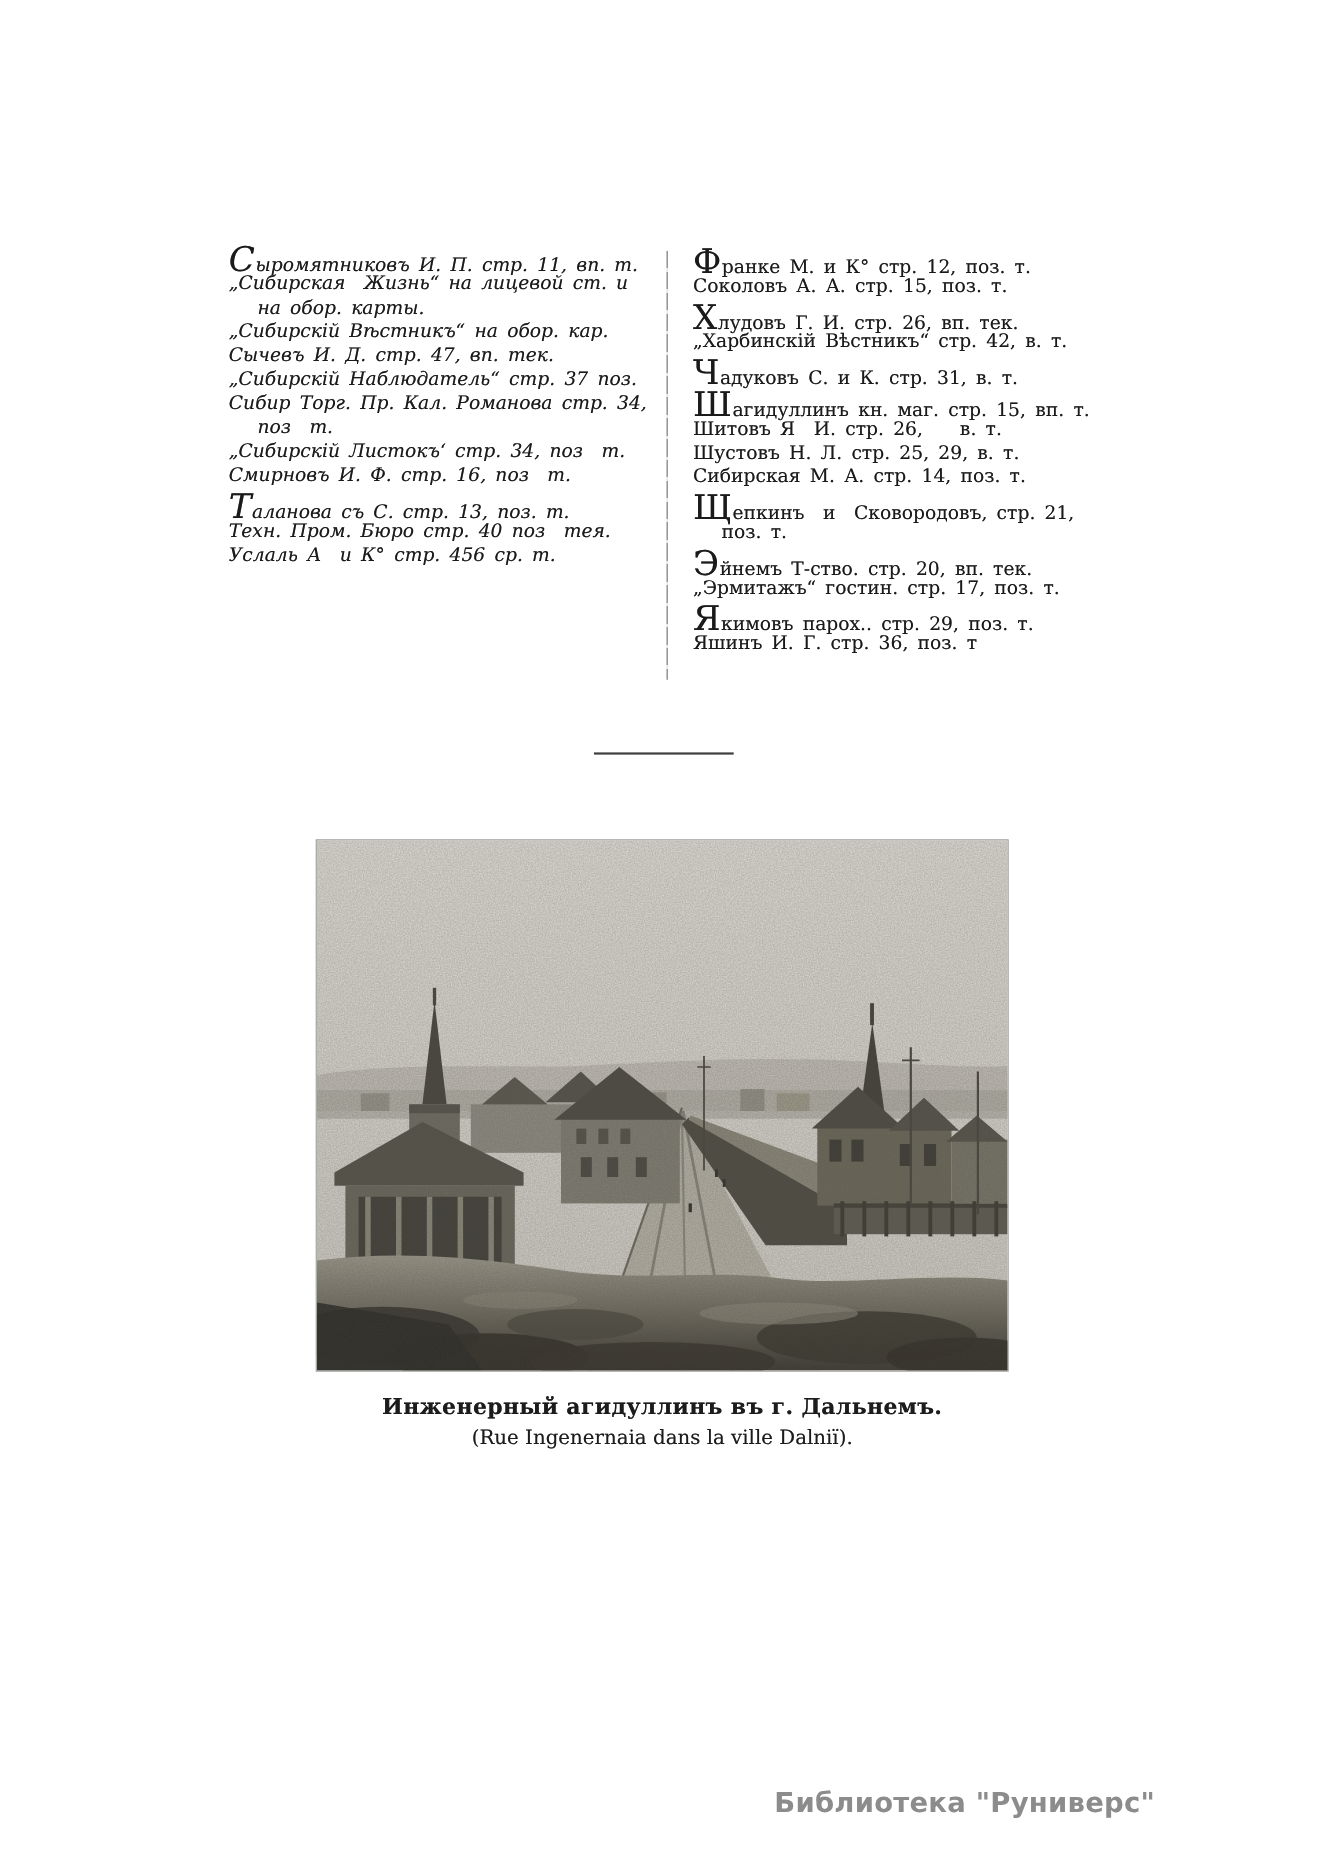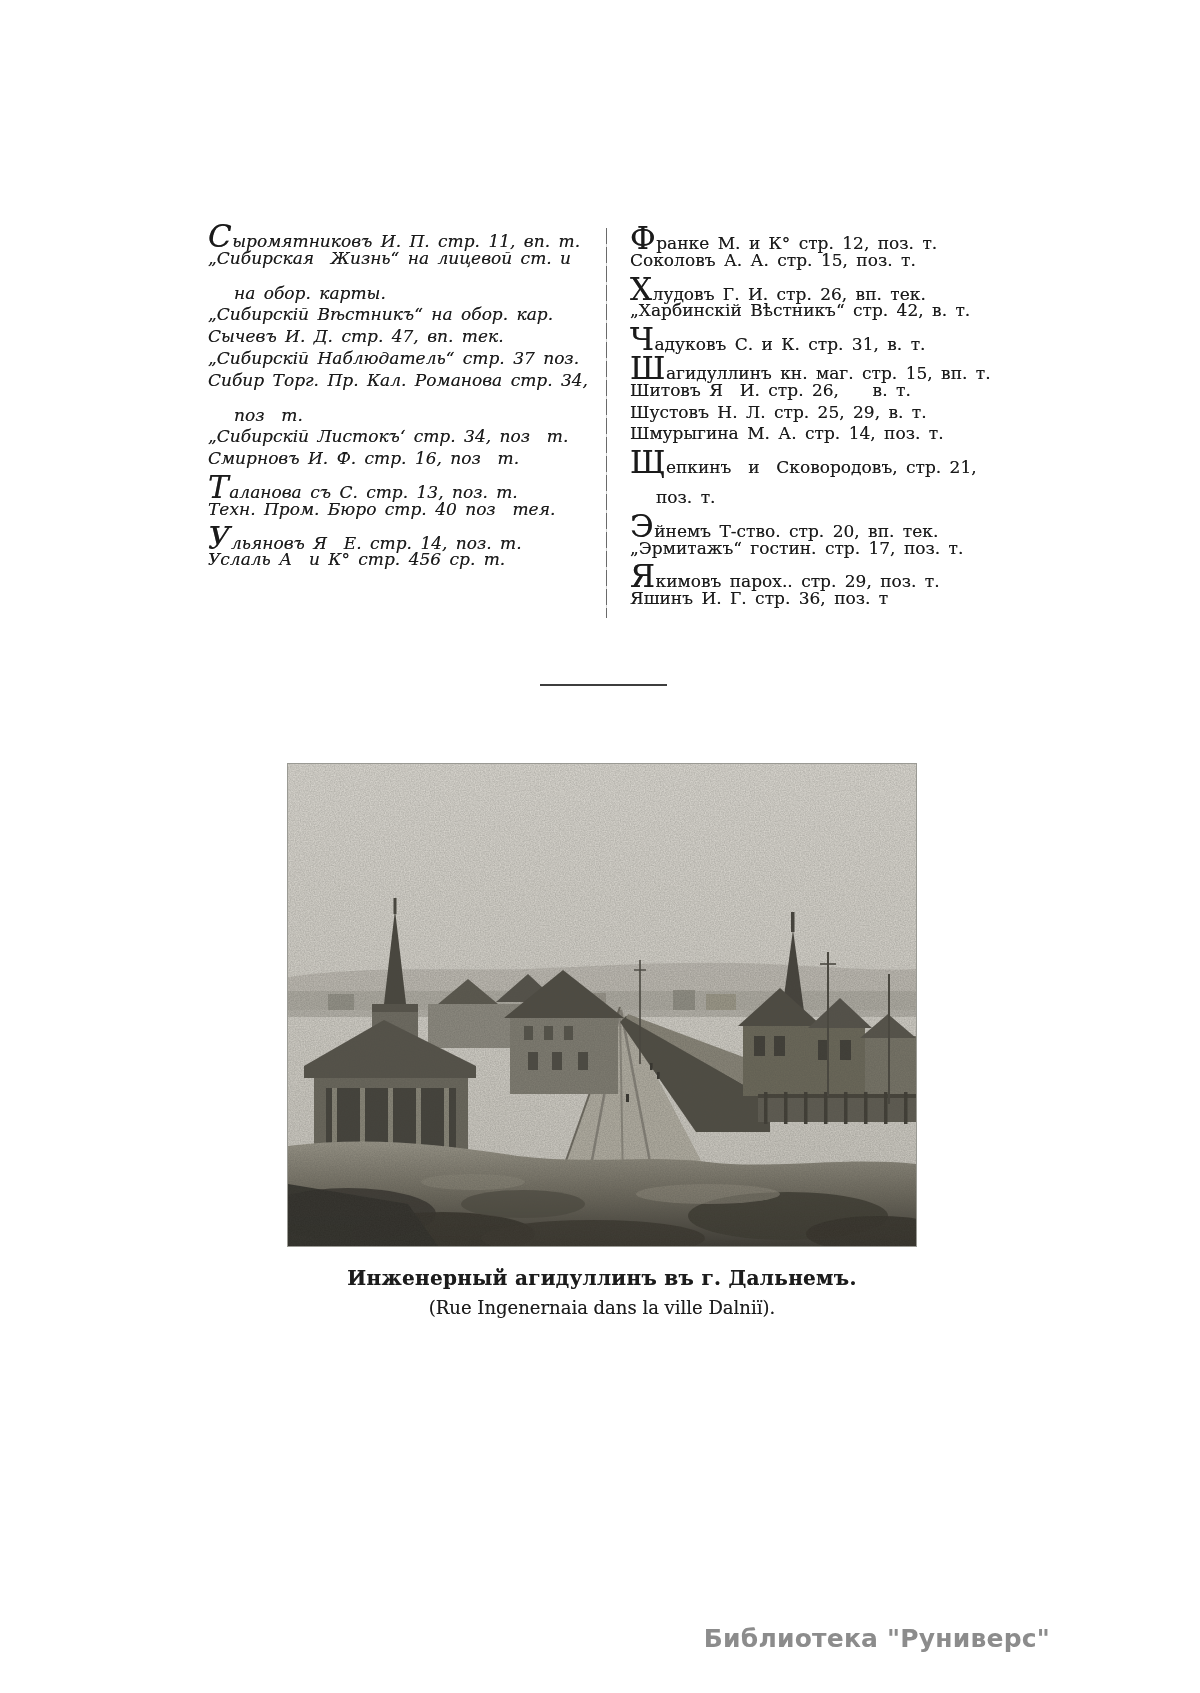--- a/index.html
+++ b/index.html
@@ -9,21 +9,21 @@
     color:#161616;overflow:hidden;
   }
   .page{position:absolute;inset:0;}
 
   
   .col{position:absolute;font-size:17px;color:#1a1a1a;
        text-shadow:0 0 .4px rgba(15,15,15,.55);word-spacing:3px;}
   .col-left{left:208px;top:226px;width:390px;font-style:italic;}
   .col-right{left:630px;top:228px;width:330px;}
   .idx-line{height:21.8px;line-height:21.8px;white-space:pre;}
-  .idx-line.indent{padding-left:26px;margin-top:13px;}
+  .idx-line.indent{padding-left:26px;}
   .idx-line.gstart{margin-top:7px;}
   .idx-line.gstart:first-child{margin-top:0;}
   .dropcap{font-size:31px;letter-spacing:.5px;}
 
   .vrule{position:absolute;left:606px;top:228px;width:1.4px;height:390px;
          background:repeating-linear-gradient(180deg,#6a6a6a 0 16px,rgba(106,106,106,.25) 16px 19px);}
 
   .hdivider{position:absolute;left:540px;top:684px;width:127px;height:2px;background:#3e3e3e;}
 
   
@@ -54,34 +54,33 @@
         <div class="idx-line indent">на обор. карты.</div>
         <div class="idx-line">„Сибирскій Вѣстникъ“ на обор. кар.</div>
         <div class="idx-line">Сычевъ И. Д. стр. 47, вп. тек.</div>
         <div class="idx-line">„Сибирскій Наблюдатель“ стр. 37 поз.</div>
         <div class="idx-line">Сибир Торг. Пр. Кал. Романова стр. 34,</div>
         <div class="idx-line indent">поз  т.</div>
         <div class="idx-line">„Сибирскій Листокъ‘ стр. 34, поз  т.</div>
         <div class="idx-line">Смирновъ И. Ф. стр. 16, поз  т.</div>
         <div class="idx-line gstart"><span class="dropcap">Т</span>аланова съ С. стр. 13, поз. т.</div>
         <div class="idx-line">Техн. Пром. Бюро стр. 40 поз  тея.</div>
-        <div class="idx-line gstart"><span class="dropcap">У</span>льяновъ Я  Е. стр. 14, поз. т.</div>
         <div class="idx-line">Услаль А  и К° стр. 456 ср. т.</div>
       </div>
     <div class="vrule"></div>
     <div class="col col-right">
         <div class="idx-line gstart"><span class="dropcap">Ф</span>ранке М. и К° стр. 12, поз. т.</div>
         <div class="idx-line">Соколовъ А. А. стр. 15, поз. т.</div>
         <div class="idx-line gstart"><span class="dropcap">Х</span>лудовъ Г. И. стр. 26, вп. тек.</div>
         <div class="idx-line">„Харбинскій Вѣстникъ“ стр. 42, в. т.</div>
         <div class="idx-line gstart"><span class="dropcap">Ч</span>адуковъ С. и К. стр. 31, в. т.</div>
         <div class="idx-line gstart"><span class="dropcap">Ш</span>агидуллинъ кн. маг. стр. 15, вп. т.</div>
         <div class="idx-line">Шитовъ Я  И. стр. 26,    в. т.</div>
         <div class="idx-line">Шустовъ Н. Л. стр. 25, 29, в. т.</div>
-        <div class="idx-line">Шмурыгина М. А. стр. 14, поз. т.</div>
+        <div class="idx-line">Сибирская М. А. стр. 14, поз. т.</div>
         <div class="idx-line gstart"><span class="dropcap">Щ</span>епкинъ  и  Сковородовъ, стр. 21,</div>
         <div class="idx-line indent">поз. т.</div>
         <div class="idx-line gstart"><span class="dropcap">Э</span>йнемъ Т-ство. стр. 20, вп. тек.</div>
         <div class="idx-line">„Эрмитажъ“ гостин. стр. 17, поз. т.</div>
         <div class="idx-line gstart"><span class="dropcap">Я</span>кимовъ парох.. стр. 29, поз. т.</div>
         <div class="idx-line">Яшинъ И. Г. стр. 36, поз. т</div>
       </div>
   </div>
 
   <div class="hdivider"></div>

